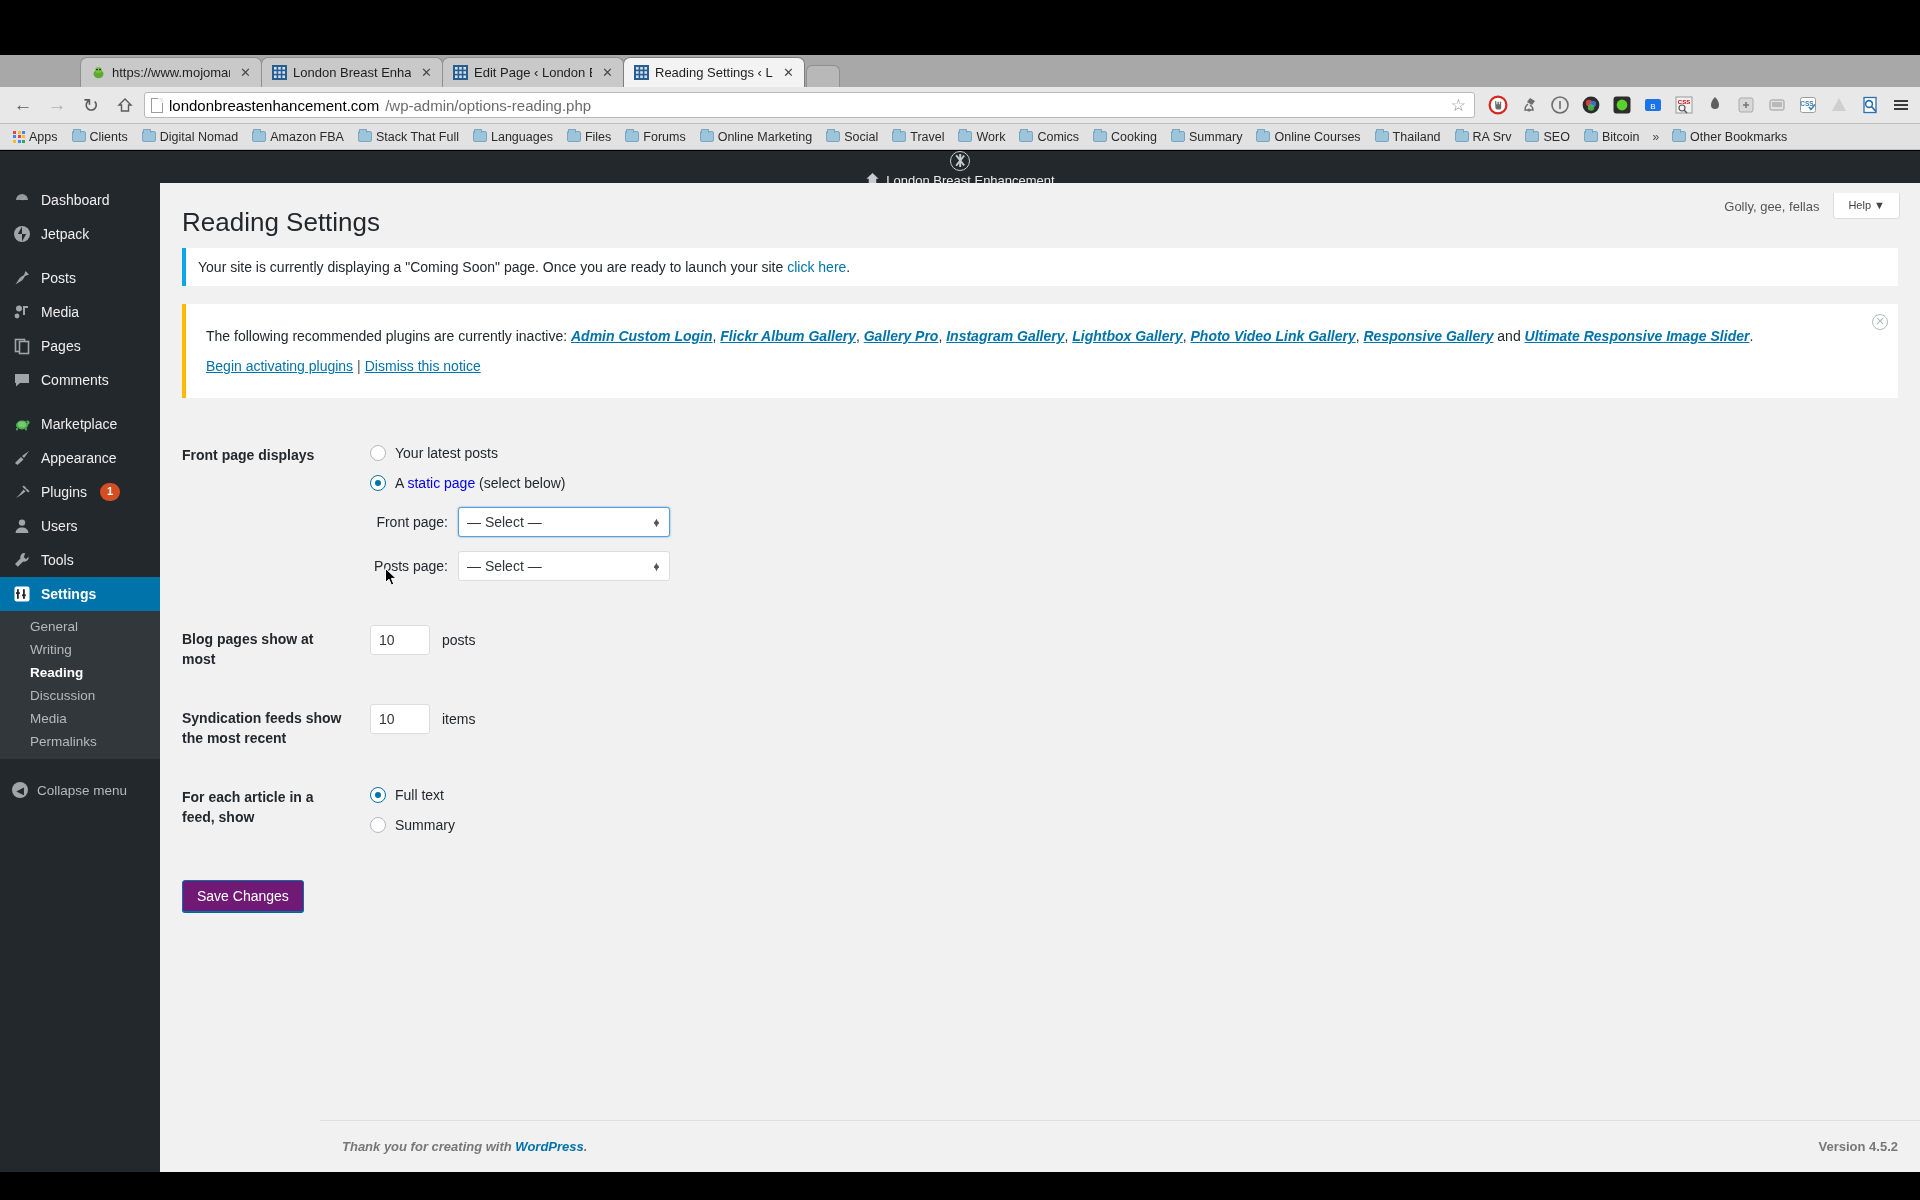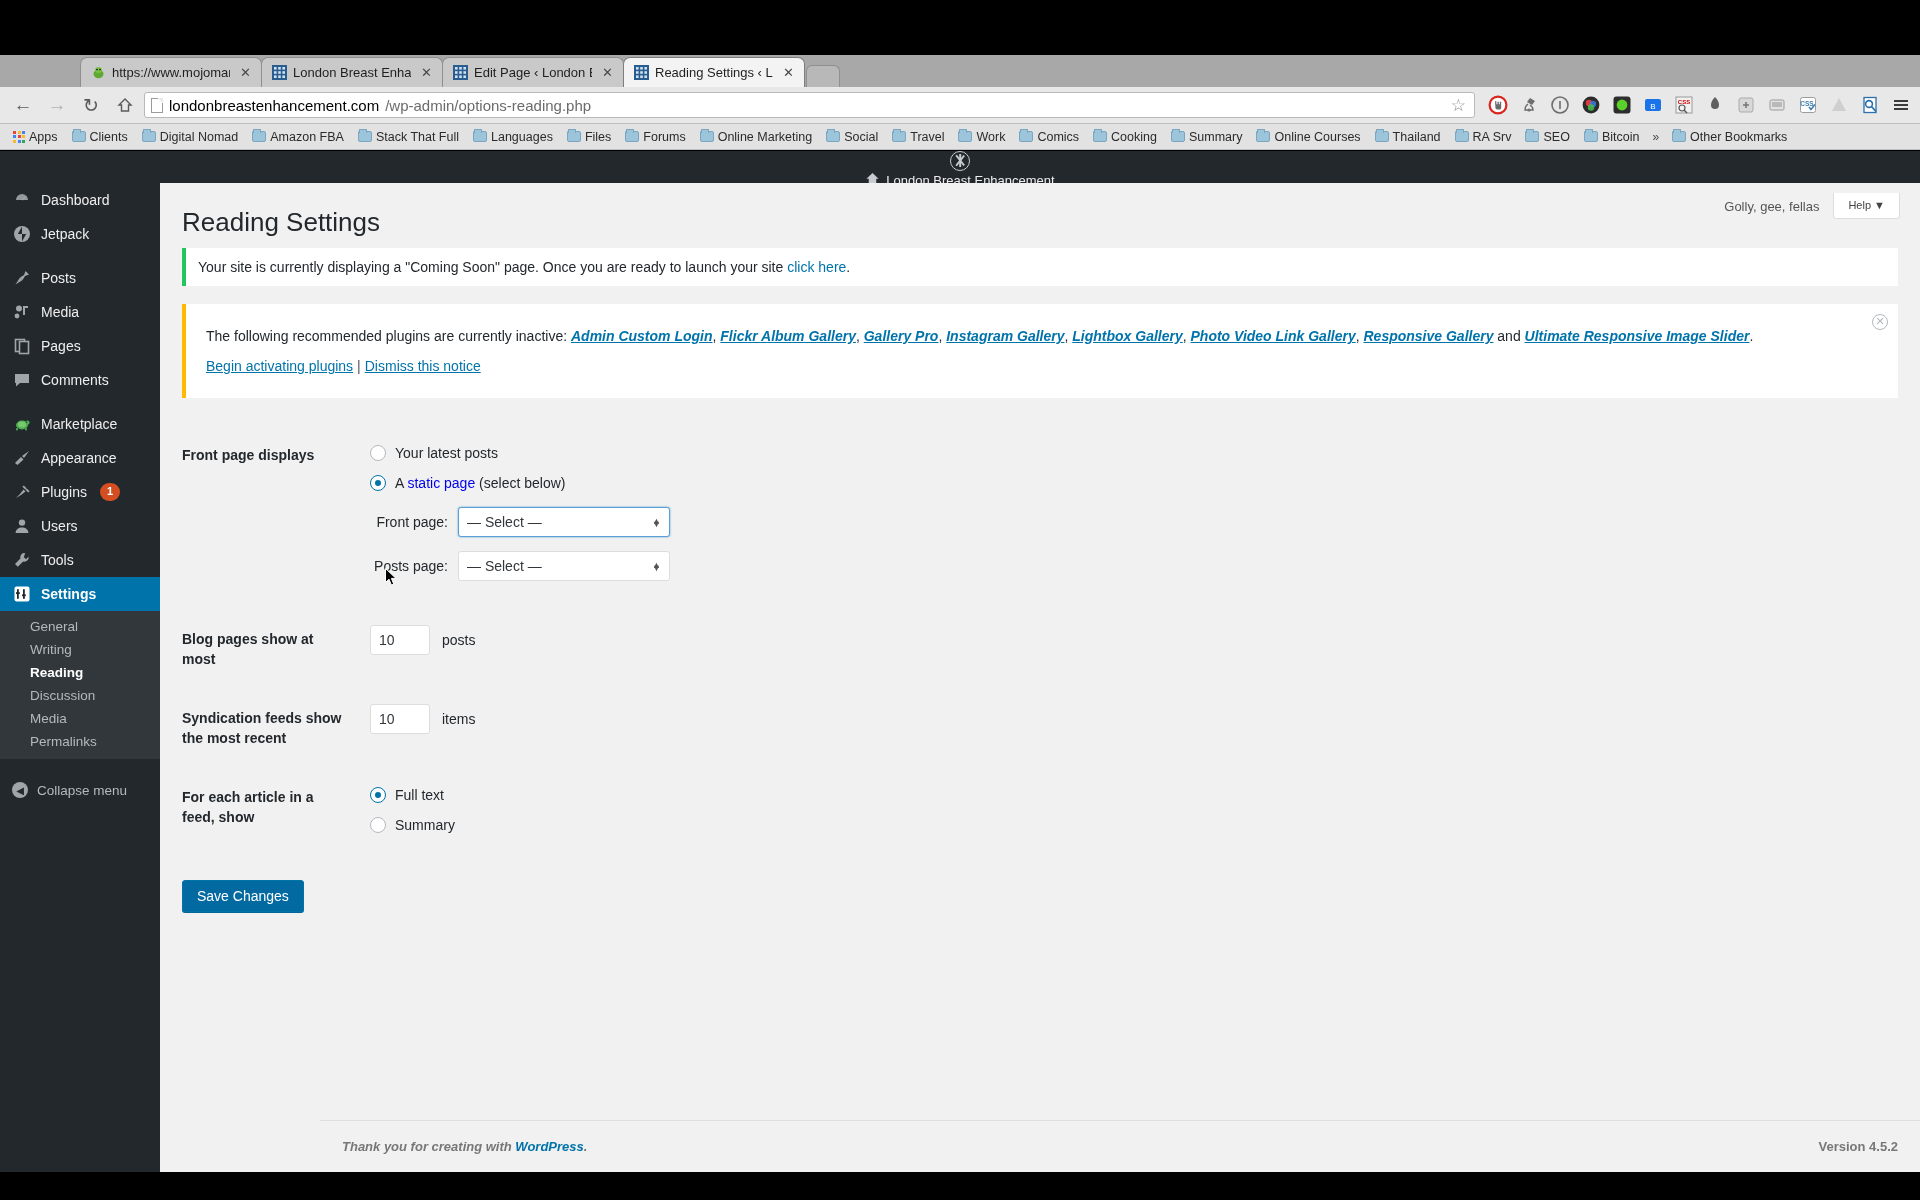--- a/index.html
+++ b/index.html
@@ -164,21 +164,21 @@
   }
   .screen-meta { position:absolute; right:20px; top:10px; display:flex; align-items:center; gap:14px; }
   .screen-meta .greeting { font-size:13px; color:#555; }
   .help-tab {
     background:#fff; border:1px solid #ddd; border-top:none;
     color:#444; font-size:11px; padding:6px 14px 7px; border-radius:0 0 3px 3px;
   }
   h1.page-title { margin:0; padding:24px 0 10px 22px; font-size:26px; font-weight:400; color:#23282d; }
 
   .notice {
-    margin:0 22px 0 22px; background:#fff; border-left:4px solid #22c55e;
+    margin:0 22px 0 22px; background:#fff; border-left:4px solid #0ea5e9;
     padding:11px 12px; font-size:14px; color:#23282d;
   }
   .notice.tgmpa {
     border-left-color:#ffb900; margin-top:18px; position:relative;
     padding:18px 14px 18px 20px; line-height:2.0;
   }
   .notice a { color:#0073aa; }
   .notice.tgmpa a { font-style:italic; font-weight:700; text-decoration:underline; }
   .notice-dismiss {
     position:absolute; right:10px; top:10px; width:16px; height:16px; border-radius:50%;
@@ -224,21 +224,21 @@
     margin-left:auto; display:flex; flex-direction:column; gap:3px; color:#555; line-height:0;
   }
   .sel-arrows i { font-style:normal; font-size:9px; }
   .num-input {
     width:60px; height:30px; background:#fff; border:1px solid #ddd; border-radius:3px;
     display:flex; align-items:center; padding:0 8px; font-size:14px; color:#32373c;text-align:right;
   }
   .inline-row { display:flex; align-items:center; gap:12px; }
   .desc-italic { font-style:italic; color:#555; font-size:14px; margin-top:12px; }
   .button-primary {
-    display:inline-block; background:#0369a1; border:1px solid #0073aa;
+    display:inline-block; background:#701a75; border:1px solid #0073aa;
     color:#fff; font-size:14px; padding:7px 14px; border-radius:3px;
     box-shadow:0 1px 0 #006799;
   }
   .submit-wrap { padding:22px 0 0 22px; }
 
   .wp-footer {
     position:absolute; left:160px; right:0; bottom:0; height:52px;
     border-top:1px solid #dedede; background:#f1f1f1;
     display:flex; align-items:center; padding:0 22px; font-size:13px; color:#777;font-weight:bold;
   }

